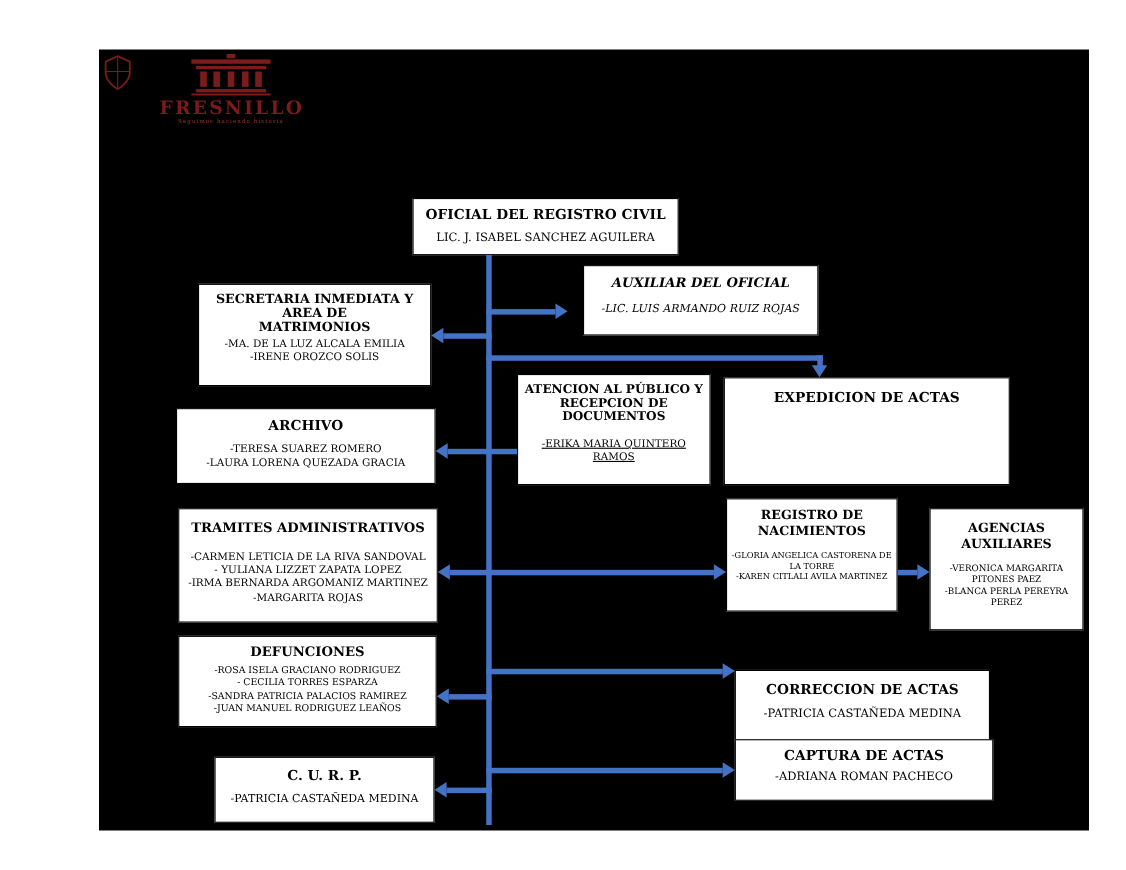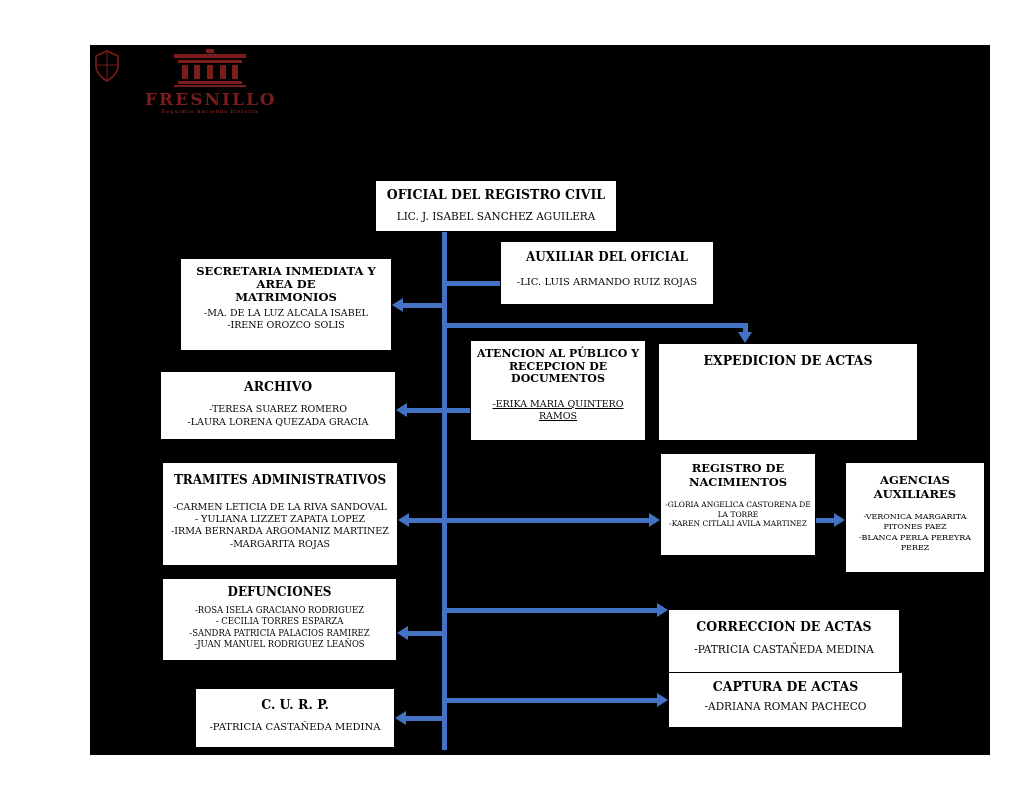--- a/index.html
+++ b/index.html
@@ -24,21 +24,21 @@
   .arrow.down  { border-left:7px solid transparent; border-right:7px solid transparent; border-top:11px solid var(--connector); }
 
   
   .box { position:absolute; background:#ffffff; color:#000000; text-align:center; z-index:2; border:1px solid #000; }
   .box .title { font-weight:700; white-space:pre-line; line-height:1.15; }
   .box .member { line-height:1.3; white-space:normal; padding:0 4px; }
 
   #box-oficial     { left:285px; top:135px; width:242px; height:52px;  padding-top:7px; }
   #box-oficial .title{font-size:12.5px;} #box-oficial .members{margin-top:8px;} #box-oficial .member{font-size:10.5px;}
 
-  #box-auxiliar    { left:410px; top:196px; width:214px; height:64px;  padding-top:9px; }
+  #box-auxiliar    { left:440px; top:196px; width:214px; height:64px;  padding-top:9px;font-style:italic; }
   #box-auxiliar .title{font-size:12px;} #box-auxiliar .members{margin-top:10px;} #box-auxiliar .member{font-size:10px;}
 
   #box-secretaria  { left:90px;  top:213px; width:212px; height:93px;  padding-top:6px; }
   #box-secretaria .title{font-size:11.5px;} #box-secretaria .members{margin-top:2px;} #box-secretaria .member{font-size:9.5px;}
 
   #box-archivo     { left:70px;  top:326px; width:236px; height:69px;  padding-top:8px; }
   #box-archivo .title{font-size:12.5px;} #box-archivo .members{margin-top:9px;} #box-archivo .member{font-size:9.5px;}
 
   #box-atencion    { left:380px; top:295px; width:176px; height:101px; padding-top:7px; }
   #box-atencion .title{font-size:11px;} #box-atencion .members{margin-top:12px;text-decoration:underline;} #box-atencion .member{font-size:9.5px;}
@@ -142,21 +142,21 @@
     <div class="members">
         <div class="member">-LIC. LUIS ARMANDO RUIZ ROJAS</div>
       </div>
   </div>
 
   <div class="box" id="box-secretaria">
     <div class="title">SECRETARIA INMEDIATA Y
 AREA DE
 MATRIMONIOS</div>
     <div class="members">
-        <div class="member">-MA. DE LA LUZ ALCALA ISABEL</div>
+        <div class="member">-MA. DE LA LUZ ALCALA EMILIA</div>
         <div class="member">-IRENE OROZCO SOLIS</div>
       </div>
   </div>
 
   <div class="box" id="box-archivo">
     <div class="title">ARCHIVO</div>
     <div class="members">
         <div class="member">-TERESA SUAREZ ROMERO</div>
         <div class="member">-LAURA LORENA QUEZADA GRACIA</div>
       </div>

